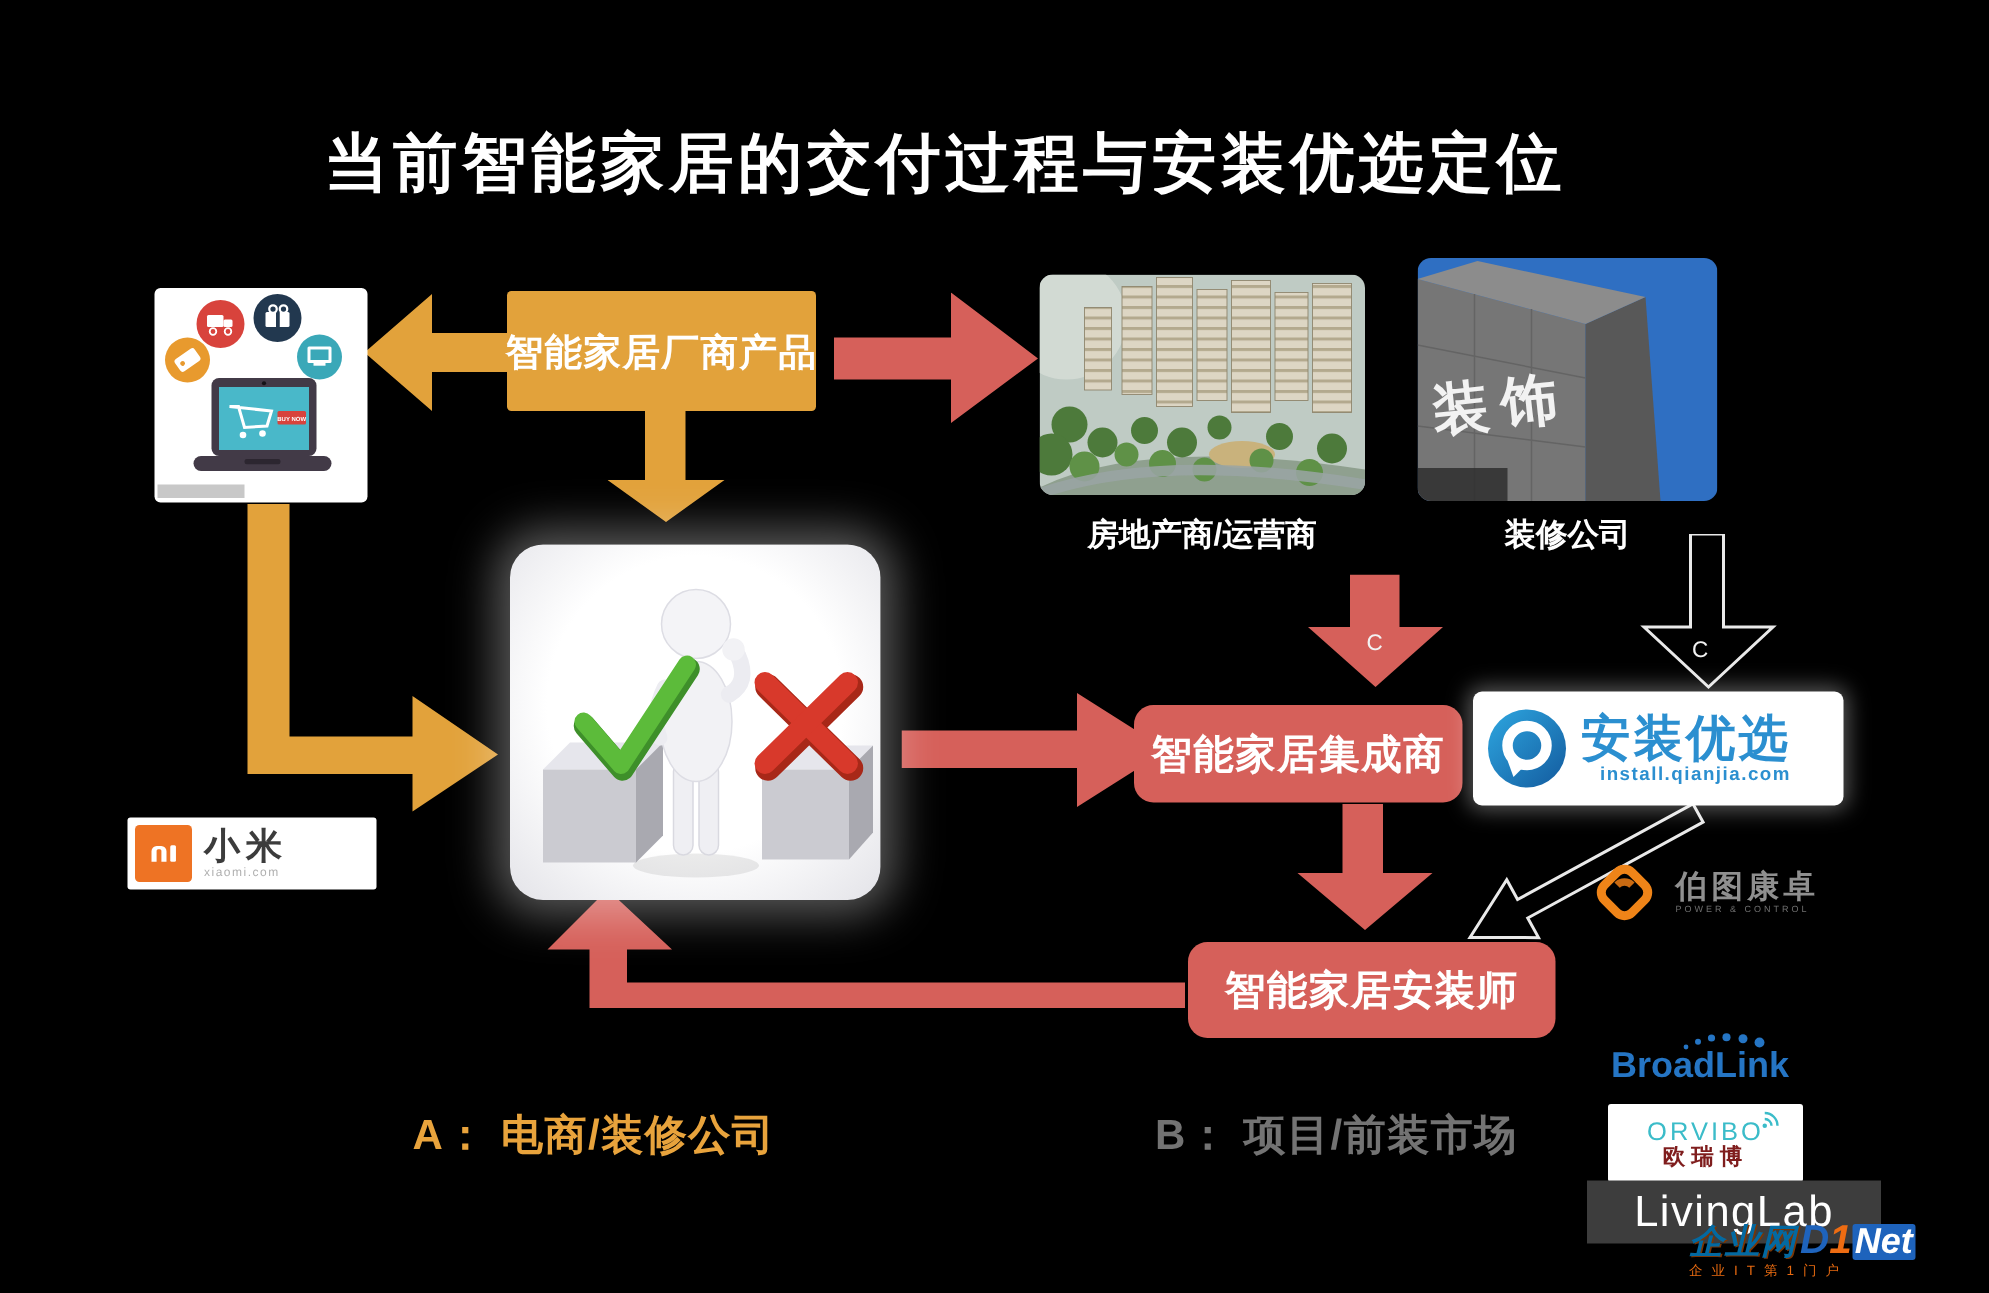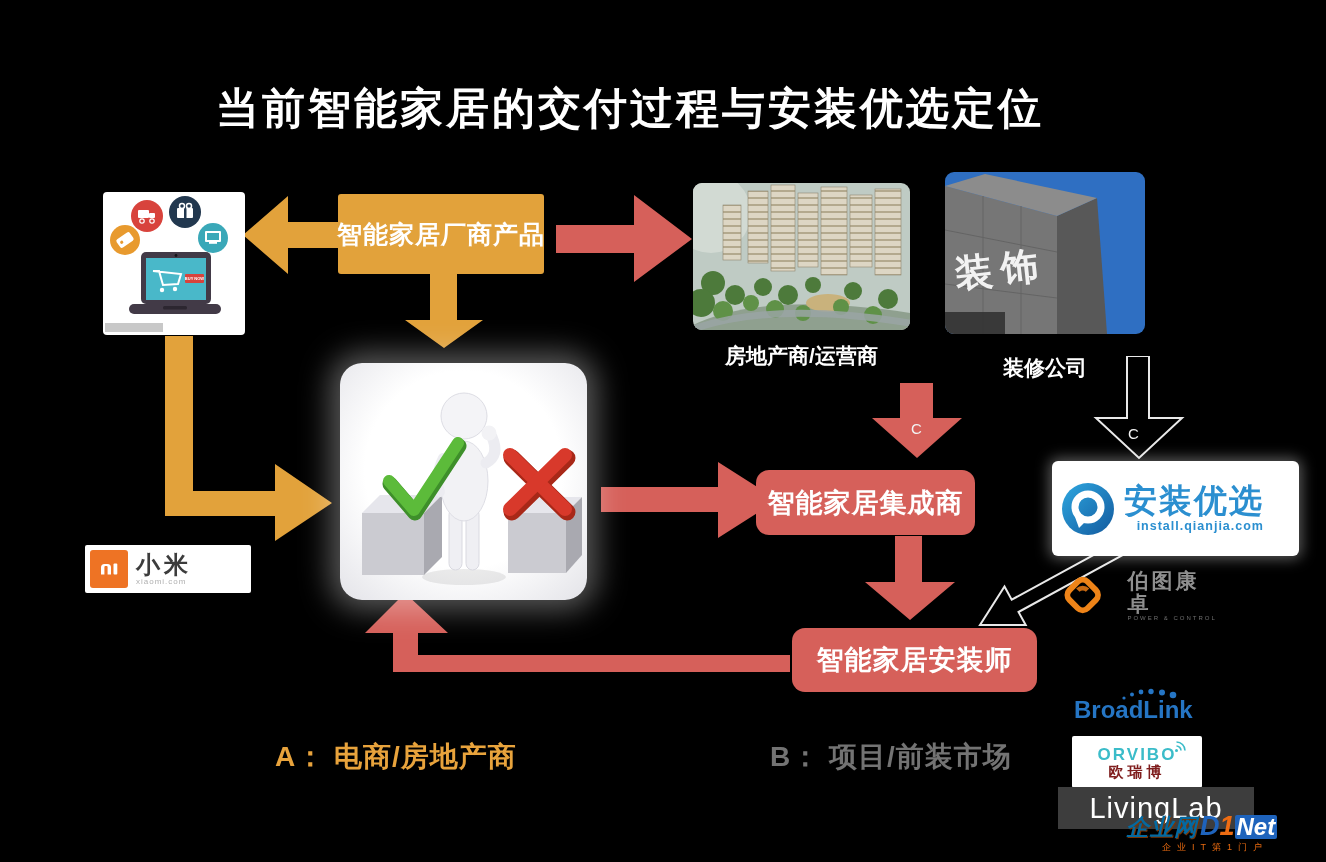--- a/index.html
+++ b/index.html
@@ -42,38 +42,38 @@
   .xiaomi{background:#fff;border-radius:2px;display:flex;align-items:center;gap:8px;padding-left:5px;box-sizing:border-box;}
   .xiaomi-sq{width:38px;height:38px;background:#EE7324;border-radius:3px;display:flex;align-items:center;justify-content:center;}
   .xiaomi-cn{color:#3c3c3c;font-size:24px;font-weight:700;letter-spacing:4px;line-height:1;}
   .xiaomi-url{color:#b0b0b0;font-size:8px;letter-spacing:1px;}
   .install{
     background:#fff;border-radius:6px;display:flex;align-items:center;gap:8px;
     padding:4px 8px;box-sizing:border-box;box-shadow:0 0 14px 3px rgba(255,255,255,.35);
   }
   .install-cn{color:#2B8FD0;font-size:33px;font-weight:700;letter-spacing:2px;line-height:1.05;}
   .install-url{color:#2B8FD0;font-size:12.5px;font-weight:700;letter-spacing:1px;text-align:right;}
-  .botu{display:flex;align-items:center;gap:24px;}
+  .botu{display:flex;align-items:center;gap:13px;}
   .botu-cn{color:#8f8f8f;font-size:21px;font-weight:700;letter-spacing:3px;line-height:1.1;}
   .botu-sub{color:#6f6f6f;font-size:6px;letter-spacing:2px;}
   .ezviz{background:#fff;border-radius:2px;display:flex;align-items:center;gap:6px;padding:2px 6px;box-sizing:border-box;}
   .ezviz-cn{color:#1C7AC4;font-size:15px;font-weight:800;letter-spacing:2px;line-height:1.1;}
   .ezviz-en{color:#1C7AC4;font-size:21px;font-weight:800;letter-spacing:.5px;line-height:1;}
   .orvibo{background:#fff;border-radius:2px;display:flex;flex-direction:column;align-items:center;justify-content:center;gap:1px;}
-  .orvibo-en{color:#3BBCC9;font-size:17px;font-weight:700;letter-spacing:2px;line-height:1;position:relative;}
+  .orvibo-en{color:#3BBCC9;font-size:17px;font-weight:400;letter-spacing:2px;line-height:1;position:relative;}
   .orvibo-cn{color:#7f1d1d;font-size:15px;font-weight:700;letter-spacing:4px;line-height:1;}
   .livinglab{background:#3d3d3d;display:flex;align-items:center;justify-content:center;
     color:#fff;font-size:29px;font-weight:500;letter-spacing:1px;}
   .wm{display:flex;flex-direction:column;align-items:flex-start;line-height:1;}
   .wm-row1{display:flex;align-items:baseline;font-weight:800;font-style:italic;}
   .wm-site{color:#0369a1;font-size:23px;letter-spacing:1px;text-shadow:1px 1px 0 #7a3504;}
   .wm-d{color:#1E63BC;font-size:27px;margin-left:2px;}
   .wm-one{color:#EE6C12;font-size:27px;}
   .wm-net{color:#ffffff;background:#1E63BC;font-size:24px;border-radius:2px;padding:0 2px;font-style:italic;}
-  .wm-sub{color:#E86A10;font-size:9px;letter-spacing:6px;margin-top:3px;white-space:nowrap;margin-left:36px;}
+  .wm-sub{color:#E86A10;font-size:9px;letter-spacing:6px;margin-top:3px;white-space:nowrap;}
   svg{display:block;}
 </style>
 </head>
 <body>
 
 <div id="stage">
 
   <div class="abs title">当前智能家居的交付过程与安装优选定位</div>
 
   <svg class="abs" style="left:243px;top:196px" width="96" height="80">
@@ -212,21 +212,21 @@
         <line x1="38" y1="24" x2="38" y2="162"></line>
         <line x1="76" y1="34" x2="76" y2="162"></line>
       </g>
       <g transform="rotate(-6 60 100)">
         <text x="8" y="112" font-size="38" font-weight="800" fill="#2d2d2d" letter-spacing="8">&nbsp;</text>
         <text x="10" y="110" font-size="38" font-weight="800" fill="#F2F2F2" letter-spacing="8">装饰</text>
       </g>
       <rect x="0" y="140" width="60" height="22" fill="#2a2a2a" opacity=".8"></rect>
     </svg>
   </div>
-  <div class="abs img-label" style="left:945px;top:354px;width:200px">装修公司</div>
+  <div class="abs img-label" style="left:945px;top:342px;width:200px">装修公司</div>
 
   <div class="abs decision" style="left:340px;top:363px;width:247px;height:237px">
     <svg width="247" height="237" viewBox="0 0 247 237">
 
       <polygon points="22,150 40,132 102,132 84,150" fill="#E6E6EC"></polygon>
       <rect x="22" y="150" width="62" height="62" fill="#CBCBD1"></rect>
       <polygon points="84,150 102,132 102,194 84,212" fill="#A9A9B0"></polygon>
 
       <polygon points="168,150 184,134 242,134 226,150" fill="#E6E6EC"></polygon>
       <rect x="168" y="150" width="58" height="60" fill="#CBCBD1"></rect>
@@ -271,21 +271,21 @@
         <rect x="16.5" y="6.5" width="3.8" height="11" rx="1" fill="#fff"></rect>
         <path d="M4,17.5 v-7 a3.5,3.5 0 0 1 3.5,-3.5 h3 a3.5,3.5 0 0 1 3.5,3.5 v7 h-3.4 v-7.4 a1,1 0 0 0 -1,-1 h-1.2 a1,1 0 0 0 -1,1 v7.4 z" fill="#fff"></path>
       </svg>
     </div>
     <div>
       <div class="xiaomi-cn">小米</div>
       <div class="xiaomi-url">xiaomi.com</div>
     </div>
   </div>
 
-  <div class="abs install" style="left:1052px;top:461px;width:247px;height:95px">
+  <div class="abs install" style="left:982px;top:461px;width:247px;height:76px">
     <svg width="56" height="56" viewBox="0 0 56 56">
       <defs>
         <linearGradient id="qg" x1="0" y1="0" x2="1" y2="1">
           <stop offset="0" stop-color="#2EA7E0"></stop>
             <stop offset="1" stop-color="#135A9E"></stop>
         </linearGradient>
       </defs>
       <circle cx="28" cy="28" r="26" fill="url(#qg)"></circle>
       <circle cx="28" cy="26" r="13" fill="none" stroke="#fff" stroke-width="7"></circle>
       <polygon points="15,36 27,39 19,47" fill="#fff"></polygon>
@@ -331,21 +331,21 @@
         <path d="M2.5,2 A8.5,8.5 0 0 1 11,10.5" stroke="#3BBCC9" stroke-width="1.6" fill="none"></path>
       </svg>
     </div>
     <div class="orvibo-cn">欧瑞博</div>
   </div>
 
   <div class="abs livinglab" style="left:1058px;top:787px;width:196px;height:42px">
     <span>LivingLab</span>
   </div>
 
-  <div class="abs market market-a" style="left:275px;top:738px">A： 电商/房地产商</div>
+  <div class="abs market market-a" style="left:275px;top:738px">A： 电商/装修公司</div>
   <div class="abs market market-b" style="left:770px;top:738px">B： 项目/前装市场</div>
 
   <div class="abs wm" style="left:1126px;top:813px">
     <div class="wm-row1">
       <span class="wm-site">企业网</span>
       <span class="wm-d">D</span>
       <span class="wm-one">1</span>
       <span class="wm-net">Net</span>
     </div>
     <div class="wm-sub">企业IT第1门户</div>

